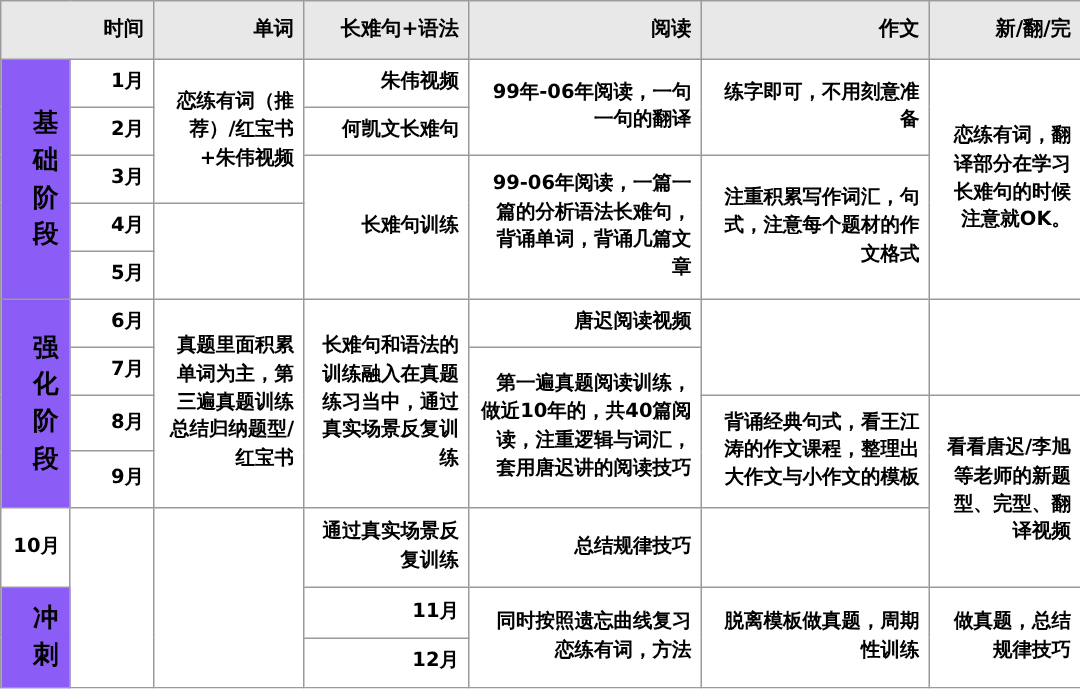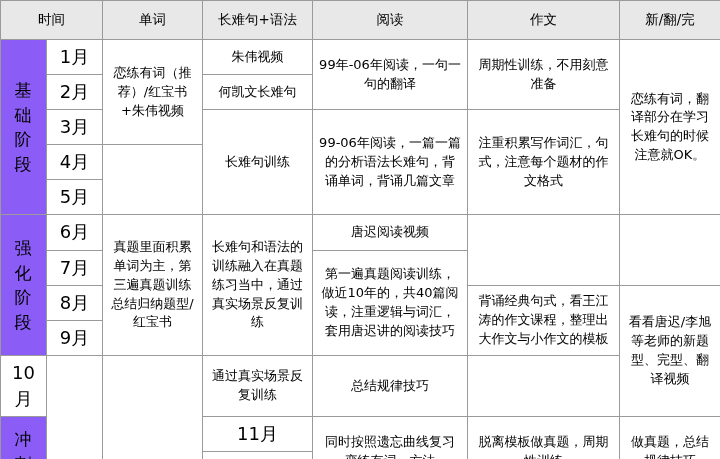--- a/index.html
+++ b/index.html
@@ -19,22 +19,22 @@
     border-collapse: collapse;
     table-layout: fixed;
     font-size: 13px;
     color: #000;
   }
   #plan-table td, #plan-table th {
     border: 1px solid #9a9a9a;
     vertical-align: middle;
     padding: 4px 6px;
     line-height: 1.45;
-    font-weight: normal;
-    text-align: center;
+    font-weight: bold;
+    text-align: right;
   }
   
   .hdr {
     background: #e8e8e8;
     font-size: 13.5px;
     height: 30px;
     padding-left: 8px;
   }
   
   .stage {
@@ -47,21 +47,21 @@
   }
   .stage-inner {
     writing-mode: horizontal-tb;
     line-height: 1.25;
   }
   
   .month {
     text-align: right;
     width: 48px;
     padding-right: 8px;
-    font-size: 18px;
+    font-size: 13px;
   }
   .v-top { vertical-align: top; }
 </style>
 </head>
 <body>
 
 <table id="plan-table">
   <colgroup>
     <col style="width:46px">
     <col style="width:56px">
@@ -83,21 +83,21 @@
     </tr>
 
     <tr>
       <td class="stage" rowspan="5">
         <span class="stage-inner">基础阶段</span>
       </td>
       <td class="month">1月</td>
       <td class="v-top" rowspan="3">恋练有词（推荐）/红宝书+朱伟视频</td>
       <td class="v-top">朱伟视频</td>
       <td class="v-top" rowspan="2">99年-06年阅读，一句一句的翻译</td>
-      <td class="v-top" rowspan="2">周期性训练，不用刻意准备</td>
+      <td class="v-top" rowspan="2">练字即可，不用刻意准备</td>
       <td class="v-top" rowspan="5">恋练有词，翻译部分在学习长难句的时候注意就OK。</td>
     </tr>
 
     <tr>
       <td class="month">2月</td>
       <td class="v-top">何凯文长难句</td>
     </tr>
 
     <tr>
       <td class="month">3月</td>

